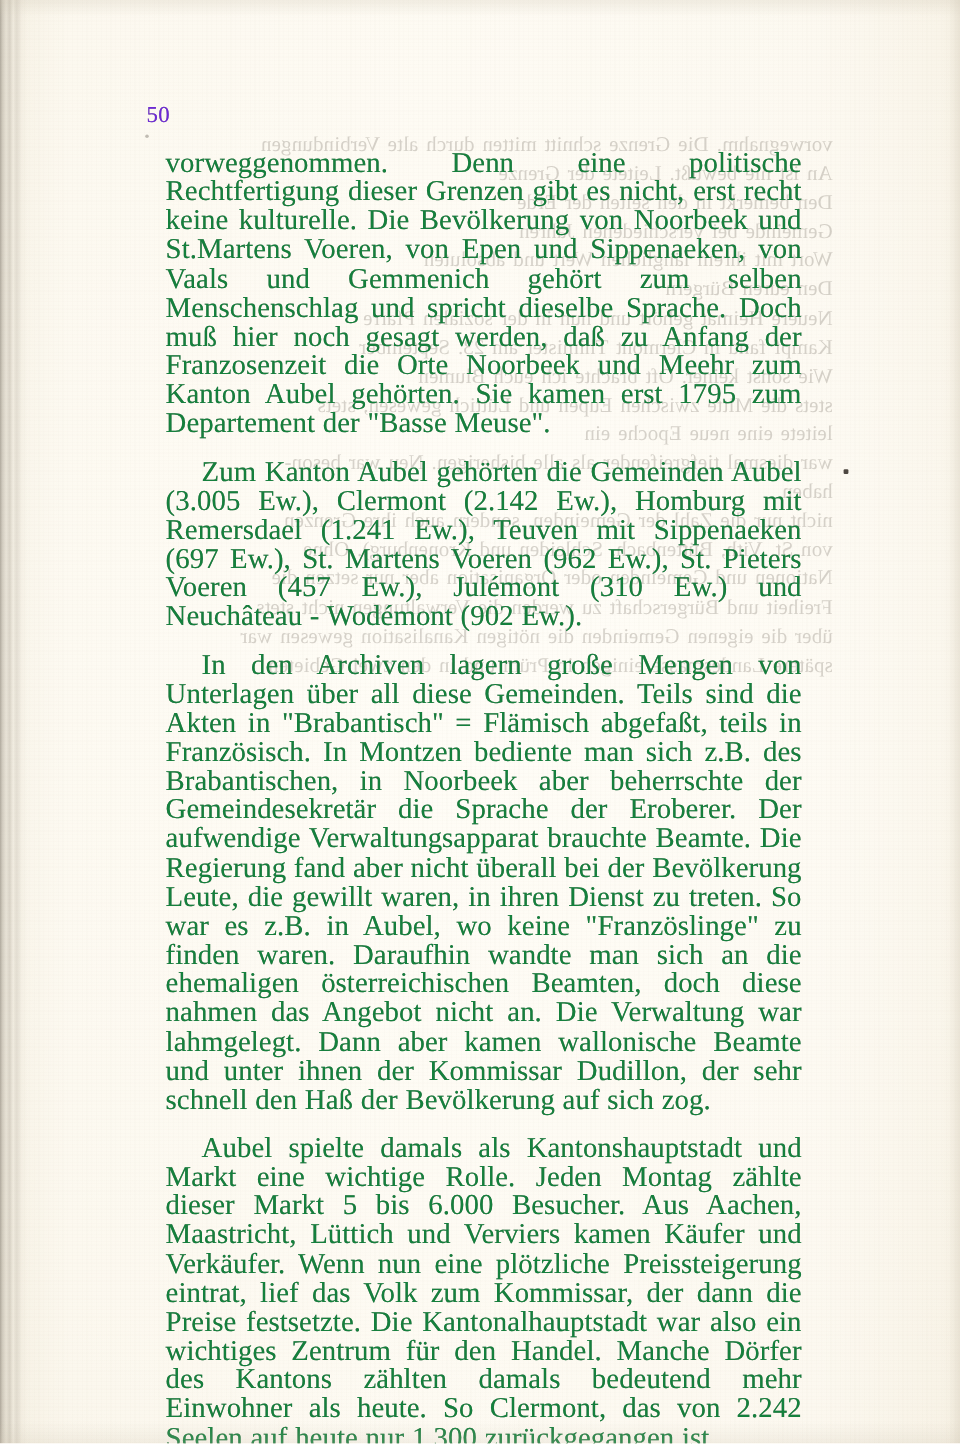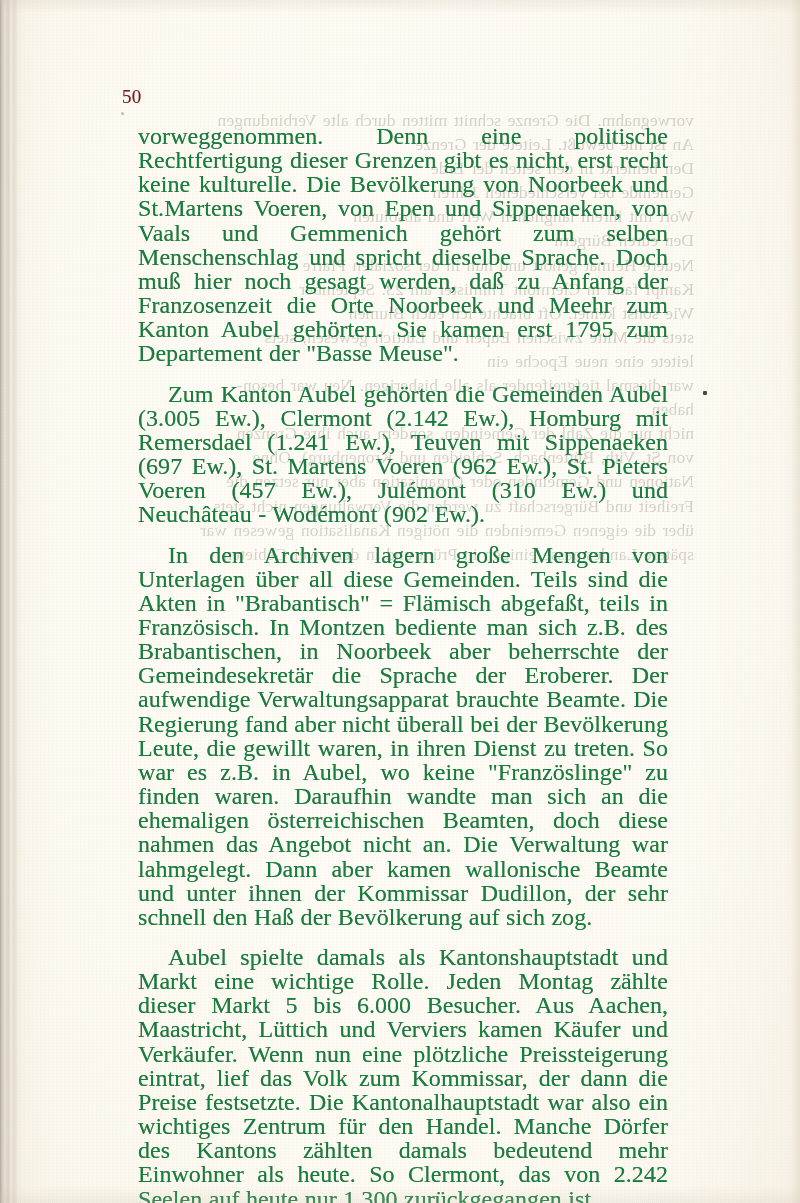--- a/index.html
+++ b/index.html
@@ -99,21 +99,21 @@
   
   .textblock {
     position: absolute;
     left: 122px;
     top: 86px;
     width: 562px;
   }
   .folio {
     font-size: 19px;
     line-height: 22px;
-    color: #7f1d1d;
+    color: #6d28d9;
     margin: 0 0 14px 0;
     letter-spacing: 0.3px;
   }
   .para {
     margin: 16px;
     font-size: 24px;
     line-height: 24.15px;
     text-align: justify;
     text-align-last: left;
     color: #15803d;

